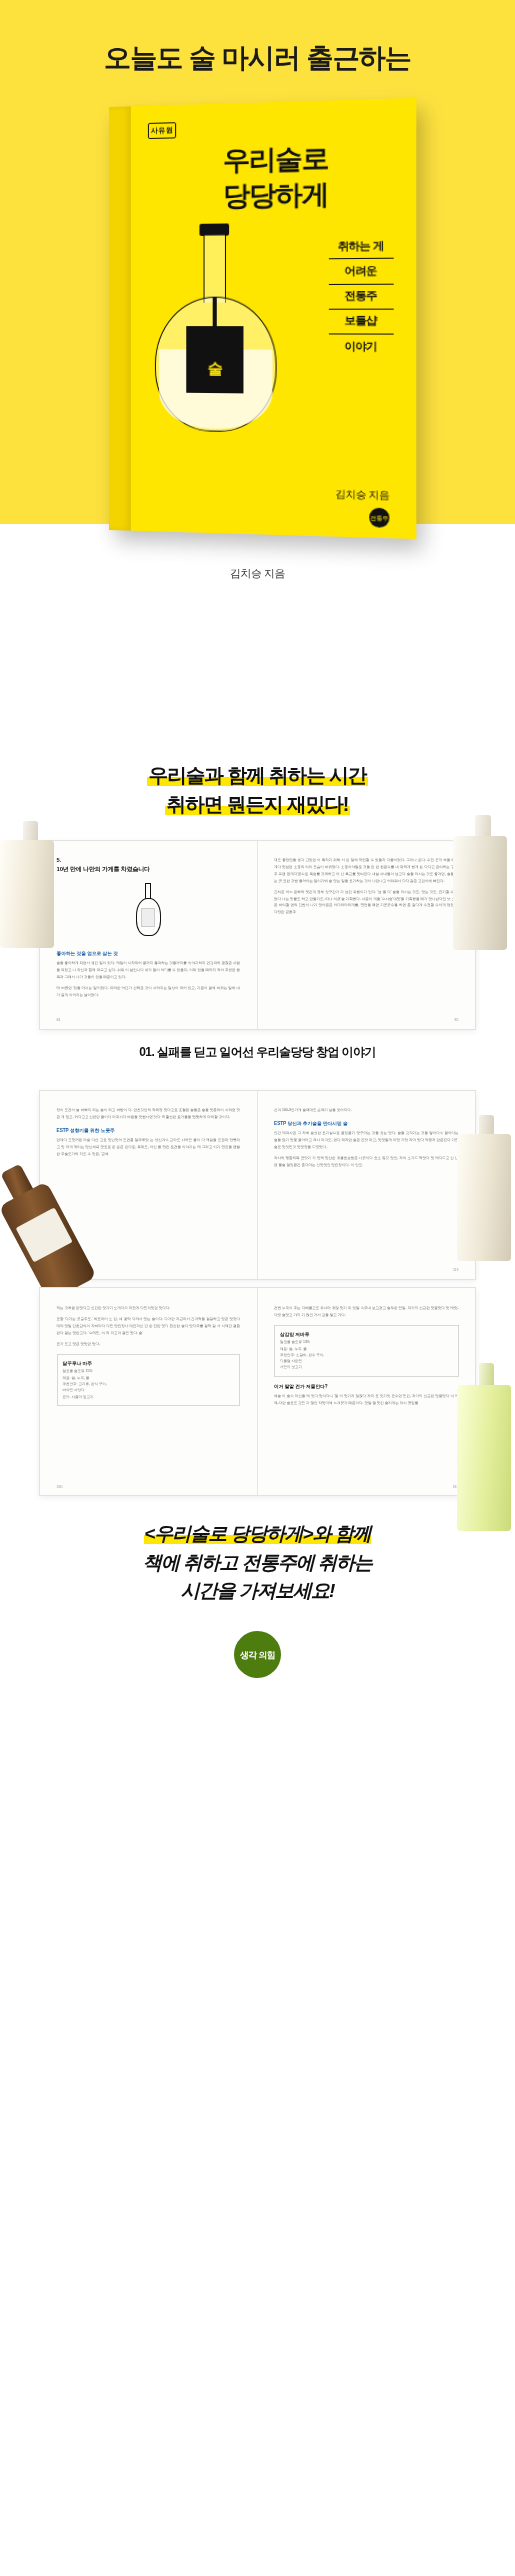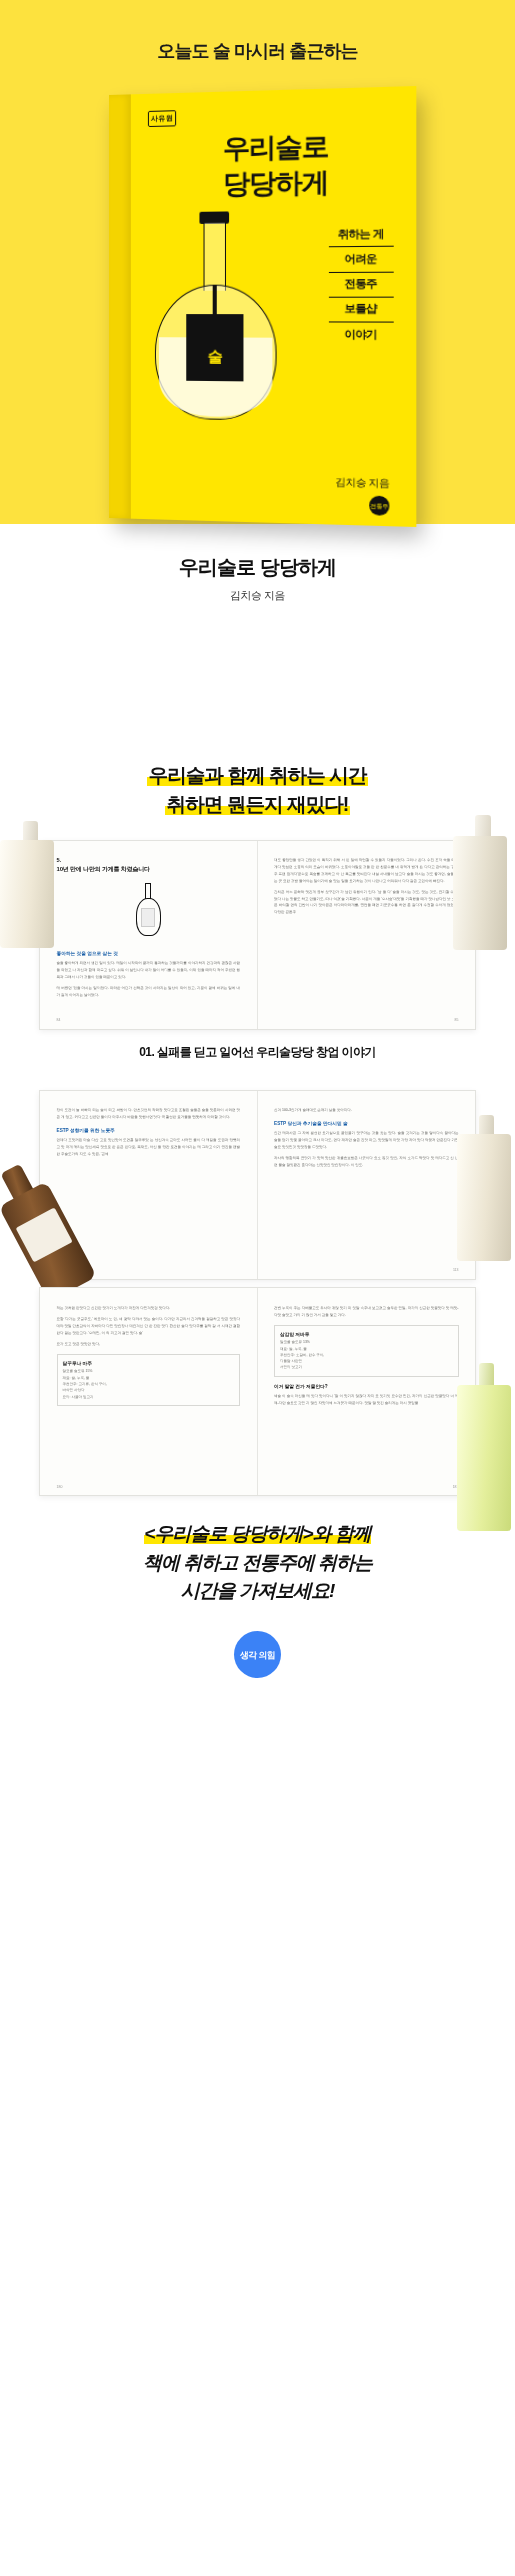--- a/index.html
+++ b/index.html
@@ -16,21 +16,21 @@
     width: 515px;
     height: 728px;
     background: linear-gradient(180deg, #fde23e 0%, #fde23e 72%, #ffffff 72%, #ffffff 100%);
     overflow: hidden;
   }
   .hero-head {
     padding-top: 39px;
     text-align: center;
   }
   .hero-head .line {
-    font-size: 18px;
+    font-size: 27px;
     font-weight: bold;
     color: #1b1b1b;
     letter-spacing: -0.9px;
     line-height: 1.42;
   }
   
   .book-wrap {
     position: relative;
     width: 354px;
     margin: 30px auto 0;
@@ -251,21 +251,21 @@
     font-style: italic;
   }
   .cta .cl {
     font-size: 19px; font-weight: bold; color: #111;
     letter-spacing: -1px; line-height: 1.5;
   }
   .cta .cl .hl { background: linear-gradient(transparent 58%, #ffe600 58%); }
   .logo {
     width: 47px; height: 47px; margin: 19px auto 25px;
     border-radius: 50%;
-    background: #3b82f6;
+    background: #4d7c0f;
     color: #fff; font-size: 8.9px; font-weight: bold;
     display: flex; align-items: center; justify-content: center;
     text-align: left; line-height: 1.15;
     letter-spacing: -0.6px;
   }
 </style>
 </head>
 <body>
 
 <section class="hero">
@@ -300,21 +300,20 @@
         <div class="tassel-knot"></div>
         <div class="label">술</div>
       </div>
 
       <div class="author">김치승 지음</div>
       <div class="stamp">전통주</div>
     </div>
   </div>
 
   <div class="hero-title">
-    <div class="bt">우리술로 당당하게</div>
     <div class="ba">김치승 지음</div>
   </div>
 </section>
 
 <div class="sec-head">
   <div class="l">
     <span class="hl">우리술과 함께 취하는 시간</span>
   </div>
   <div class="l">
     <span class="hl">취하면 뭔든지 재밌다!</span>

